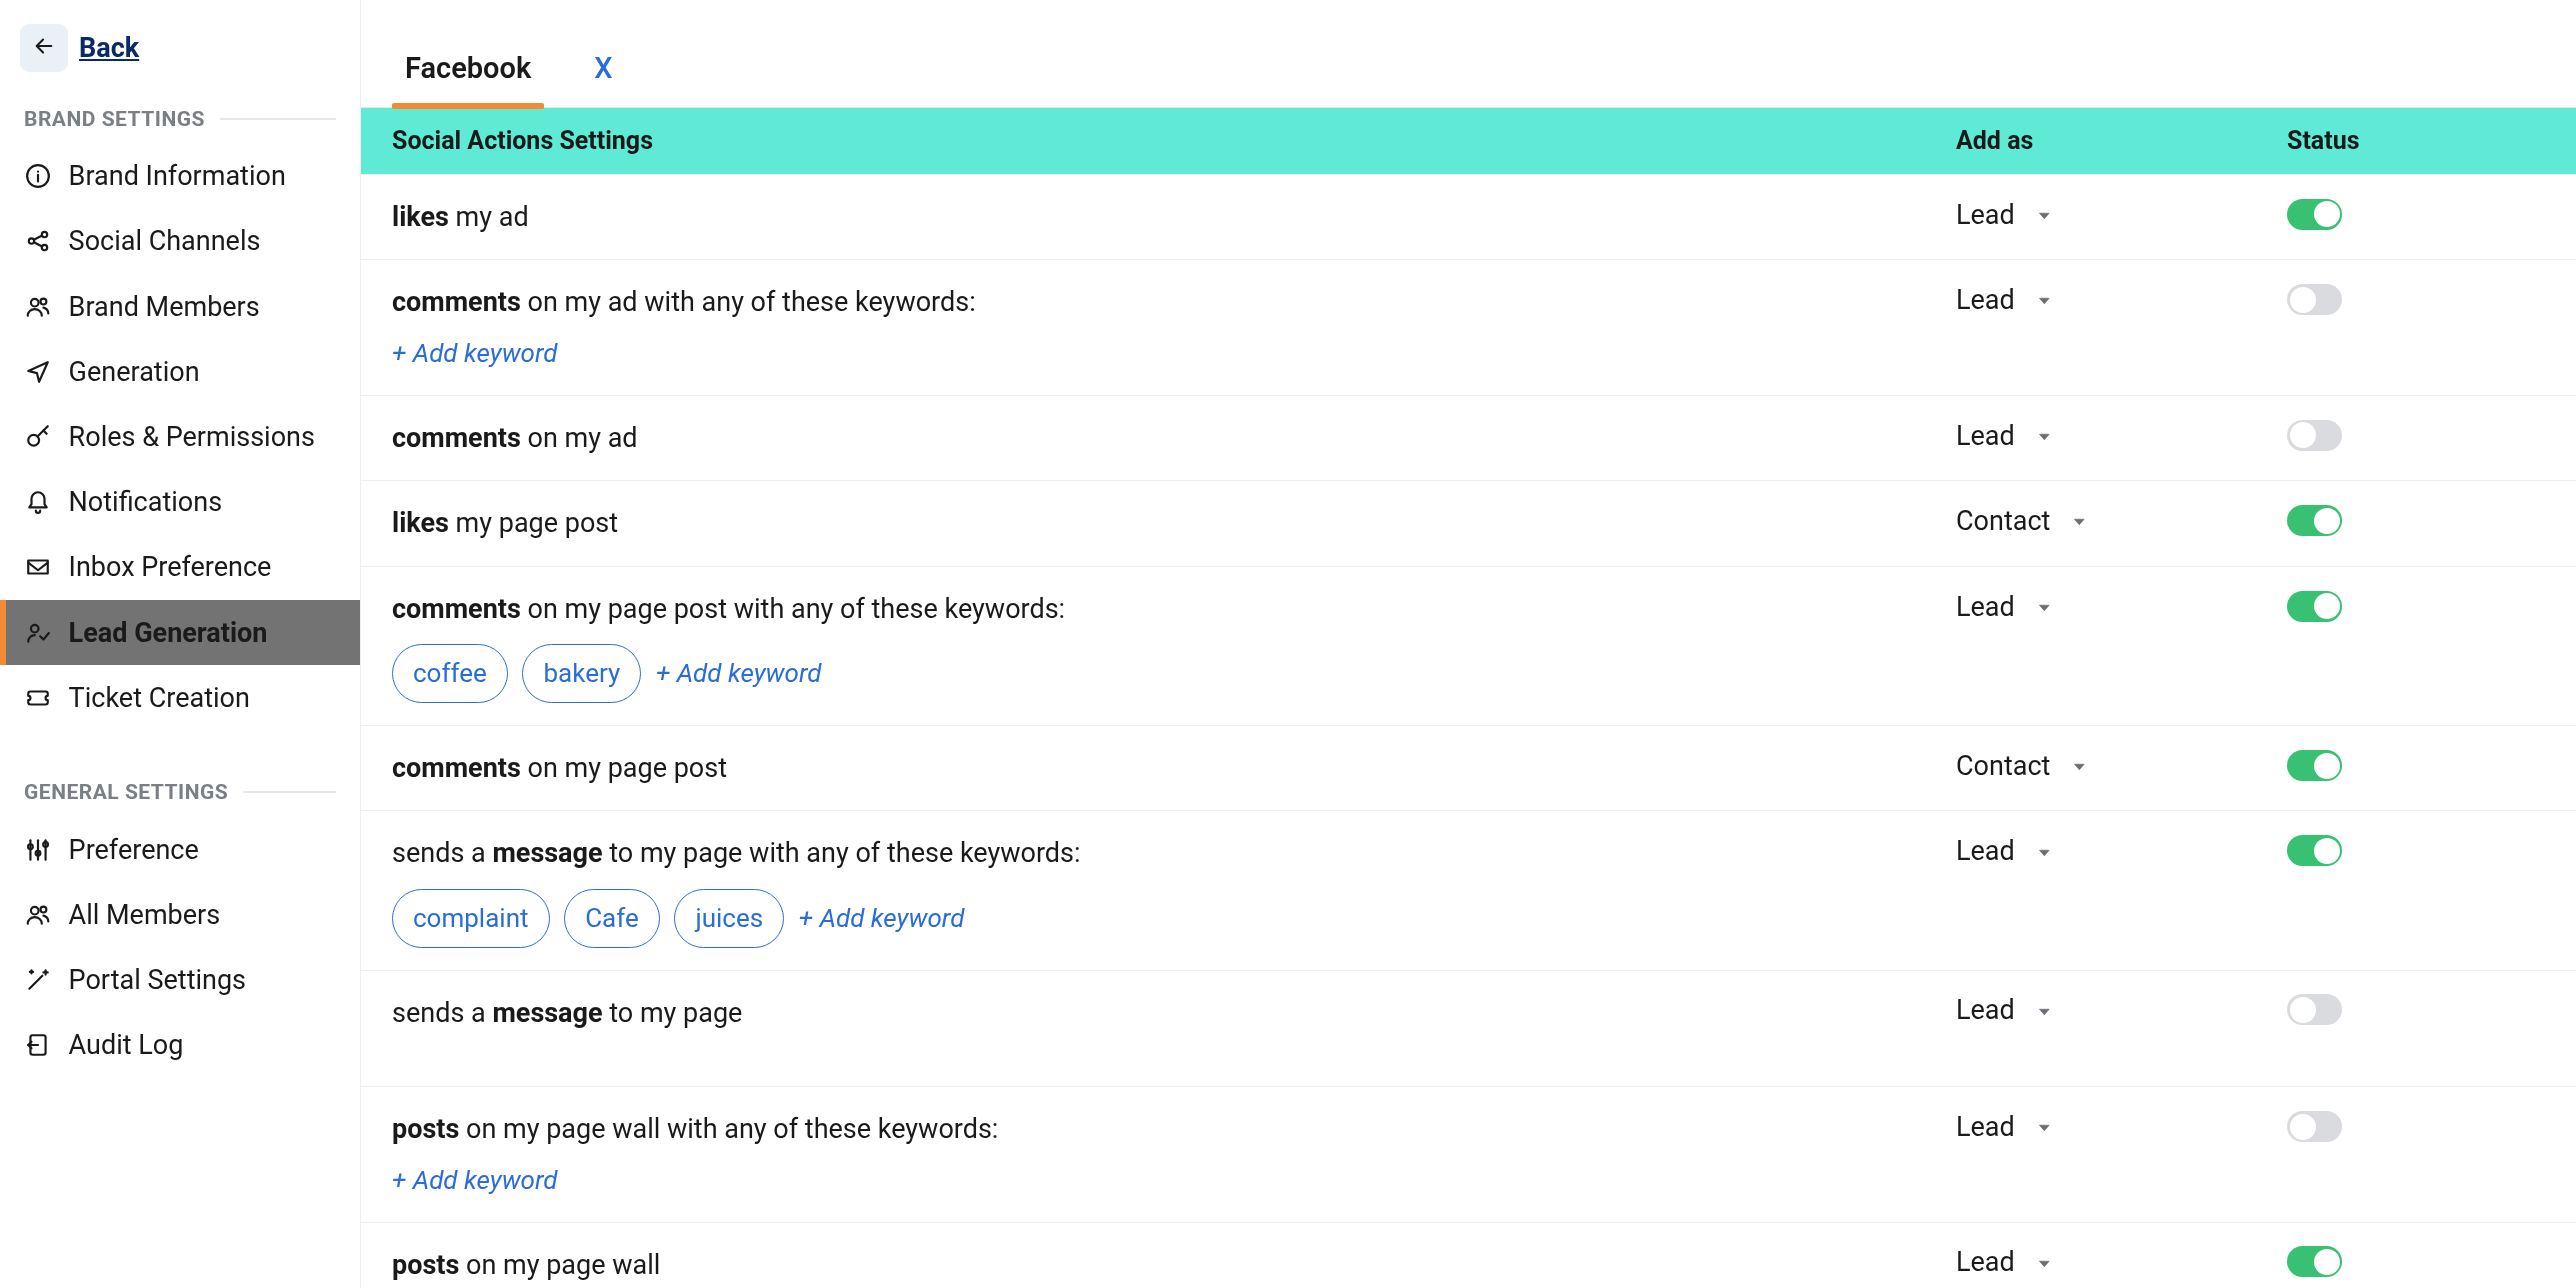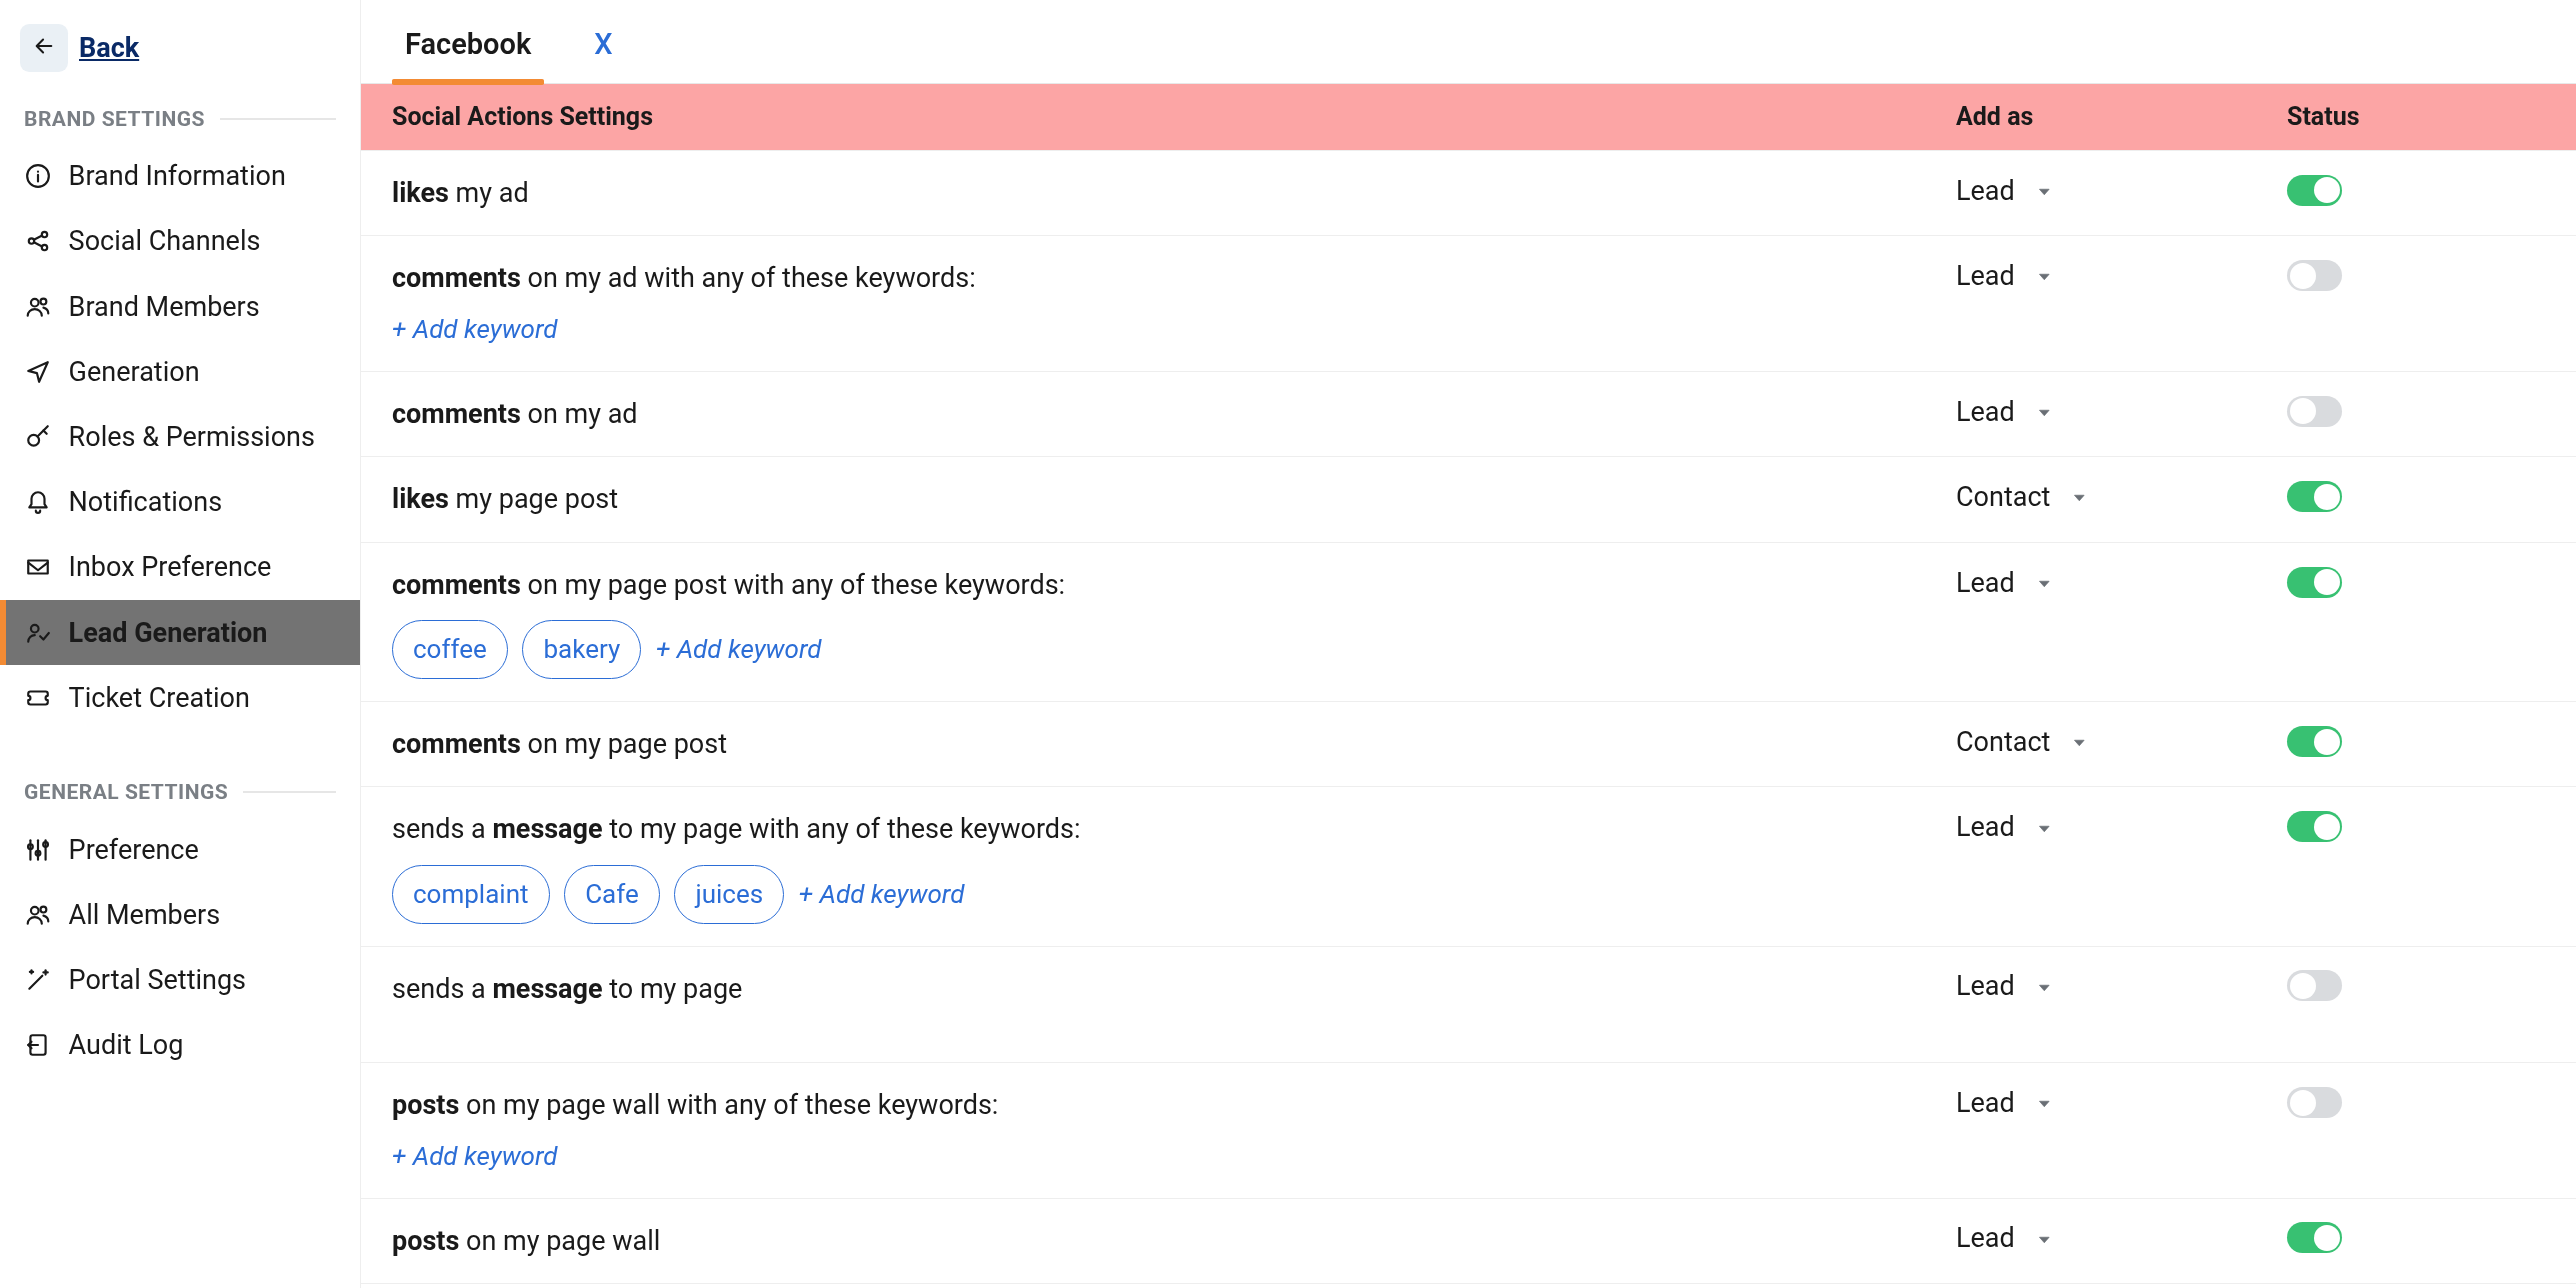--- a/index.html
+++ b/index.html
@@ -14,25 +14,25 @@
   .section-header .label { color:#7a7f85; font-size:21px; font-weight:700; letter-spacing:0.5px;}
   .section-header .line { flex:1; height:1.8px; background:#e6e6e6;}
   .nav { list-style:none; padding:5.5px 0; }
   .nav li { display:flex; align-items:center; gap:16.6px; padding:16.6px 24px; font-size:27px; color:#1a1a1a; cursor:pointer;}
   .nav li .ic { width:28px; height:28px; display:flex; align-items:center; justify-content:center;}
   .nav li.active { background:#737373; font-weight:700; position:relative;}
   .nav li.active::before { content:""; position:absolute; left:0; top:0; bottom:0; width:6.4px; background:#f38b34;}
   .sec2 { margin-top:37px;}
   
   .main { flex:1; display:flex; flex-direction:column; min-width:0;}
-  .tabs { display:flex; gap:37px; padding: 0 31px; height:84px; align-items:flex-end; border-bottom:1.8px solid #e8e8e8;}
+  .tabs { display:flex; gap:37px; padding: 0 31px; height:108px; align-items:flex-end; border-bottom:1.8px solid #e8e8e8;}
   .tab { padding: 0 13px 22px 13px; font-size:29px; color:#2b6dd6; cursor:pointer; position:relative; font-weight:500;}
   .tab.active { color:#1a1a1a; font-weight:600;}
   .tab.active::after { content:""; position:absolute; left:0; right:0; bottom:-1.8px; height:5.5px; background:#f38b34; border-radius:1.8px;}
-  .columns-row { display:flex; align-items:center; background:#fca5a5; border-bottom:1.8px solid #eee; padding: 18.4px 31px; font-weight:700; font-size:25px;}
+  .columns-row { display:flex; align-items:center; background:#5eead4; border-bottom:1.8px solid #eee; padding: 18.4px 31px; font-weight:700; font-size:25px;}
   .col-settings { flex:1; }
   .col-addas { width:331px; }
   .col-status { width:258px; }
   .rows { flex:1; overflow:auto;}
   .row { display:flex; align-items:flex-start; padding: 22px 31px; border-bottom:1.8px solid #eee;}
   .row .desc { flex:1; font-size:27px; line-height:1.5;}
   .row .desc b { font-weight:700;}
   .addas { width:331px; display:flex; align-items:center; gap:19px; padding-top:1.8px; font-size:27px;}
   .status { width:258px; display:flex; align-items:center; padding-top:1.8px;}
   .caret { margin-left:1.8px; }

